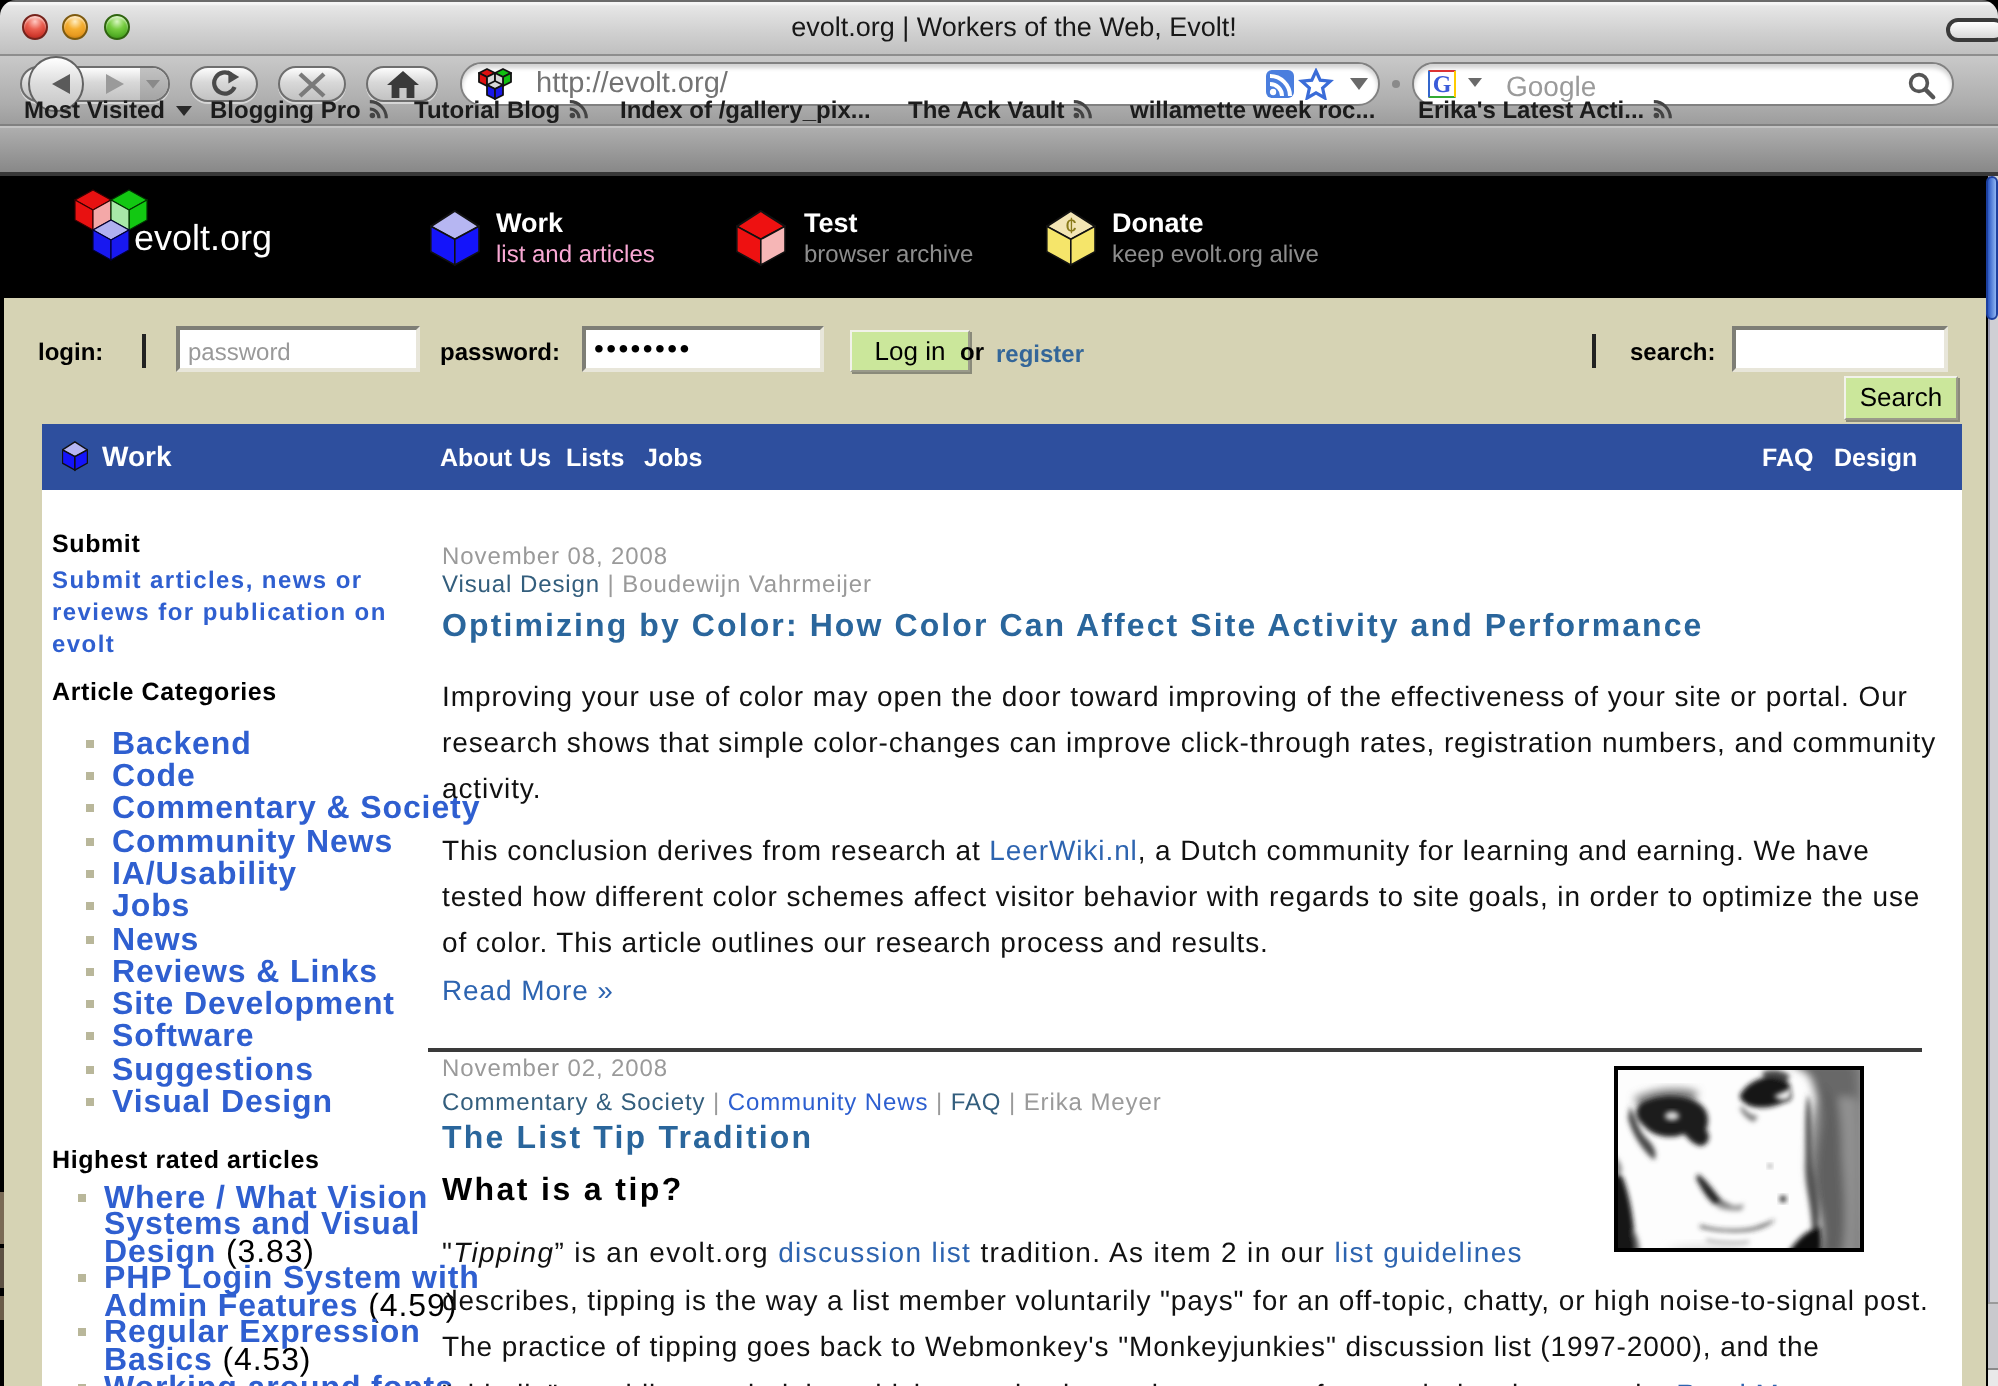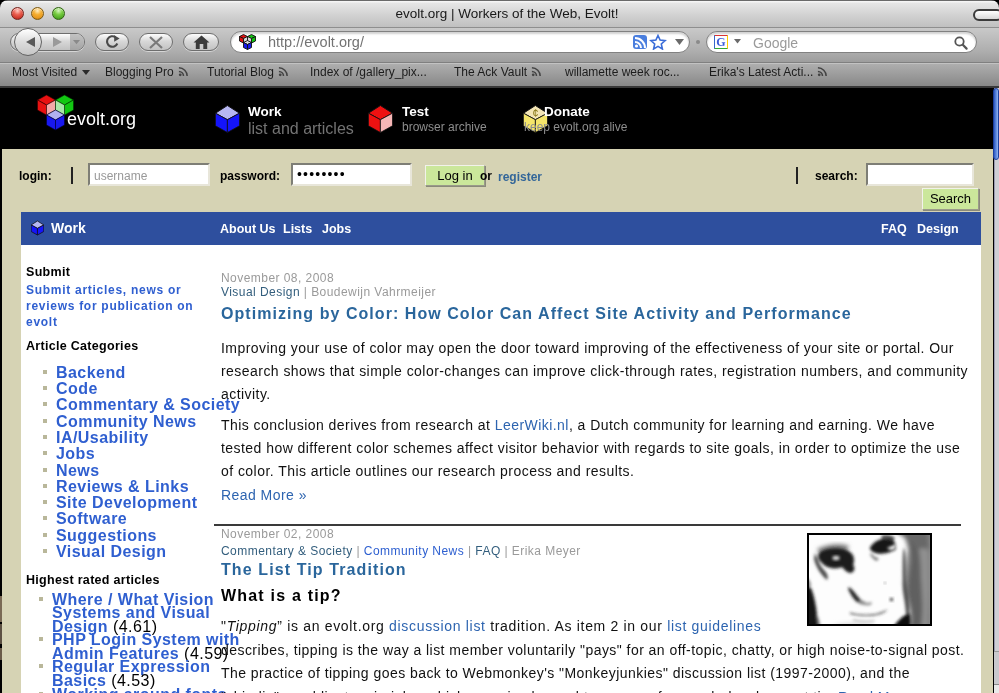--- a/index.html
+++ b/index.html
@@ -9,21 +9,21 @@
 #titlebar { position:absolute; left:0; top:0; width:999px; height:28px;
   background:linear-gradient(#6a6a6a 0, #6a6a6a 1px, #f5f5f5 1px, #f5f5f5 2px, #e6e6e6 3px, #d0d0d0 60%, #c0c0c0);
   border-bottom:1px solid #8e8e8e;
   border-radius:8px 8px 0 0; }
 #titletext { position:absolute; left:0; top:6px; width:1014px; text-align:center; font-size:13.5px; color:#181818; }
 .tl { position:absolute; top:7px; width:13px; height:13px; border-radius:50%; }
 #toolbar { position:absolute; left:0; top:28px; width:999px; height:35px;
   background:linear-gradient(#c9c9c9, #adadad 70%, #9d9d9d); border-bottom:1px solid #808080; }
 #bookbar { position:absolute; left:0; top:63px; width:999px; height:25px;
   background:linear-gradient(#aeaeae, #888888); border-top:1px solid #c2c2c2; border-bottom:2px solid #383838; }
-.bm { position:absolute; top:65px; white-space:nowrap; font-size:12px; font-weight:normal; color:#1c1c1c; }
+.bm { position:absolute; top:48px; white-space:nowrap; font-size:12px; font-weight:bold; color:#1c1c1c; }
 .rss { display:inline-block; width:11px; height:11px; vertical-align:-1px; margin-left:4px; }
 
 .cap { position:absolute; top:33px; height:18px; border:1px solid #6e6e6e; border-radius:10px;
   background:linear-gradient(#fdfdfd, #d8d8d8 45%, #c2c2c2); box-shadow:0 1px 0 rgba(255,255,255,.5); }
 .pill { position:absolute; top:31px; height:22px; background:#fff; border:1px solid #818181; border-radius:11px;
   box-shadow:inset 0 2px 2px rgba(0,0,0,.18); }
 
 #page { position:absolute; left:2px; top:88px; width:991px; height:605px; background:#d6d3b4; }
 #blackhdr { position:absolute; left:2px; top:88px; width:991px; height:61px; background:#000; }
 #whitebox { position:absolute; left:21px; top:245px; width:960px; height:448px; background:#fff; }
@@ -171,43 +171,43 @@
     </g>
     <text x="30" y="31" font-size="18" fill="#fff" font-family="Liberation Sans" font-weight="300">evolt.org</text>
   </svg>
 
   <svg class="abs" style="left:215px;top:105px" width="25" height="28" viewBox="0 0 25 28">
     <polygon points="12.4,0.5 24.5,8.2 12.4,14.7 0.4,8.2" fill="#b6b6f2" stroke="#111" stroke-width="1"></polygon>
     <polygon points="0.4,8.2 12.4,14.7 12.4,27.5 0.4,20.8" fill="#1414fa" stroke="#111" stroke-width="0.8"></polygon>
     <polygon points="24.5,8.2 24.5,20.8 12.4,27.5 12.4,14.7" fill="#1414fa" stroke="#111" stroke-width="0.8"></polygon>
   </svg>
   <div class="abs" style="left:248px;top:104px;font-size:13.5px;font-weight:bold;color:#fff">Work</div>
-  <div class="abs" style="left:248px;top:120px;font-size:16px;color:#737373">list and articles</div>
+  <div class="abs" style="left:248px;top:120px;font-size:12px;color:#f9a8d4">list and articles</div>
 
   <svg class="abs" style="left:368px;top:105px" width="25" height="28" viewBox="0 0 25 28">
     <polygon points="12.4,0.5 24.5,8.2 12.4,14.7 0.4,8.2" fill="#ee1111" stroke="#111" stroke-width="1"></polygon>
     <polygon points="0.4,8.2 12.4,14.7 12.4,27.5 0.4,20.8" fill="#ee1111" stroke="#111" stroke-width="0.8"></polygon>
     <polygon points="24.5,8.2 24.5,20.8 12.4,27.5 12.4,14.7" fill="#f6b6b6" stroke="#111" stroke-width="0.8"></polygon>
   </svg>
   <div class="abs" style="left:402px;top:104px;font-size:13.5px;font-weight:bold;color:#fff">Test</div>
   <div class="abs" style="left:402px;top:120px;font-size:12px;color:#8d8d8d">browser archive</div>
 
   <svg class="abs" style="left:523px;top:105px" width="25" height="28" viewBox="0 0 25 28">
     <polygon points="12.4,0.5 24.5,8.2 12.4,14.7 0.4,8.2" fill="#f3e5b5" stroke="#111" stroke-width="1"></polygon>
     <polygon points="0.4,8.2 12.4,14.7 12.4,27.5 0.4,20.8" fill="#f5e56a" stroke="#111" stroke-width="0.8"></polygon>
     <polygon points="24.5,8.2 24.5,20.8 12.4,27.5 12.4,14.7" fill="#f5e56a" stroke="#111" stroke-width="0.8"></polygon>
     <text x="12.5" y="11.5" font-size="11" fill="#8a7a1a" text-anchor="middle">¢</text>
   </svg>
-  <div class="abs" style="left:544px;top:104px;font-size:13.5px;font-weight:bold;color:#fff">Donate</div>
-  <div class="abs" style="left:524px;top:120px;font-size:12px;color:#8d8d8d">keep evolt.org alive</div>
+  <div class="abs" style="left:556px;top:104px;font-size:13.5px;font-weight:bold;color:#fff">Donate</div>
+  <div class="abs" style="left:556px;top:120px;font-size:12px;color:#8d8d8d">keep evolt.org alive</div>
 
   <div class="lb" style="left:19px;top:168.5px">login:</div>
   <div class="abs" style="left:71px;top:167px;width:2px;height:17px;background:#222"></div>
   <div class="inp" style="left:88px;top:163px;width:122px;height:23px"></div>
-  <div class="abs" style="left:94px;top:169px;font-size:12px;color:#999">username</div>
+  <div class="abs" style="left:94px;top:169px;font-size:12px;color:#999">password</div>
   <div class="lb" style="left:220px;top:168.5px">password:</div>
   <div class="inp" style="left:291px;top:163px;width:121px;height:23px"></div>
   <div class="abs" style="left:297px;top:166px;font-size:14px;color:#000;letter-spacing:1.2px">••••••••</div>
   <div class="grnbtn" style="left:425px;top:165px;width:60px;height:21px;line-height:19px">Log in</div>
   <div class="lb" style="left:480px;top:168.5px">or</div>
   <div class="abs" style="left:498px;top:170px;font-size:12px;font-weight:bold;color:#336699">register</div>
   <div class="abs" style="left:796px;top:167px;width:2px;height:17px;background:#222"></div>
   <div class="lb" style="left:815px;top:168.5px">search:</div>
   <div class="inp" style="left:866px;top:163px;width:108px;height:23px"></div>
   <div class="grnbtn" style="left:922px;top:188px;width:57px;height:22px;line-height:20px">Search</div>
@@ -244,21 +244,21 @@
     <li>Jobs</li>
     <li>News</li>
     <li>Reviews &amp; Links</li>
     <li>Site Development</li>
     <li>Software</li>
     <li>Suggestions</li>
     <li>Visual Design</li>
   </ul>
   <div class="sb-h" style="left:26px;top:573px">Highest rated articles</div>
   <ul class="cats rated" style="left:30px;top:592.5px;line-height:13.6px">
-    <li>Where / What Vision<br>Systems and Visual<br>Design <span class="blk">(4.61)</span></li>
+    <li>Where / What Vision<br>Systems and Visual<br>Design <span class="blk">(3.83)</span></li>
     <li>PHP Login System with<br>Admin Features <span class="blk">(4.59)</span></li>
     <li>Regular Expression<br>Basics <span class="blk">(4.53)</span></li>
     <li>Working around fonts</li>
   </ul>
 
   <div class="date" style="left:221px;top:271px">November 08, 2008</div>
   <div class="meta" style="left:221px;top:285px"><a class="dk">Visual Design</a> | Boudewijn Vahrmeijer</div>
   <h1 class="art" style="left:221px;top:304.5px">Optimizing by Color: How Color Can Affect Site Activity and Performance</h1>
   <div class="body14" style="left:221px;top:336.5px">Improving your use of color may open the door toward improving of the effectiveness of your site or portal. Our<br>research shows that simple color-changes can improve click-through rates, registration numbers, and community<br>activity.</div>
   <div class="body14" style="left:221px;top:413.5px">This conclusion derives from research at <a>LeerWiki.nl</a>, a Dutch community for learning and earning. We have<br>tested how different color schemes affect visitor behavior with regards to site goals, in order to optimize the use<br>of color. This article outlines our research process and results.</div>

